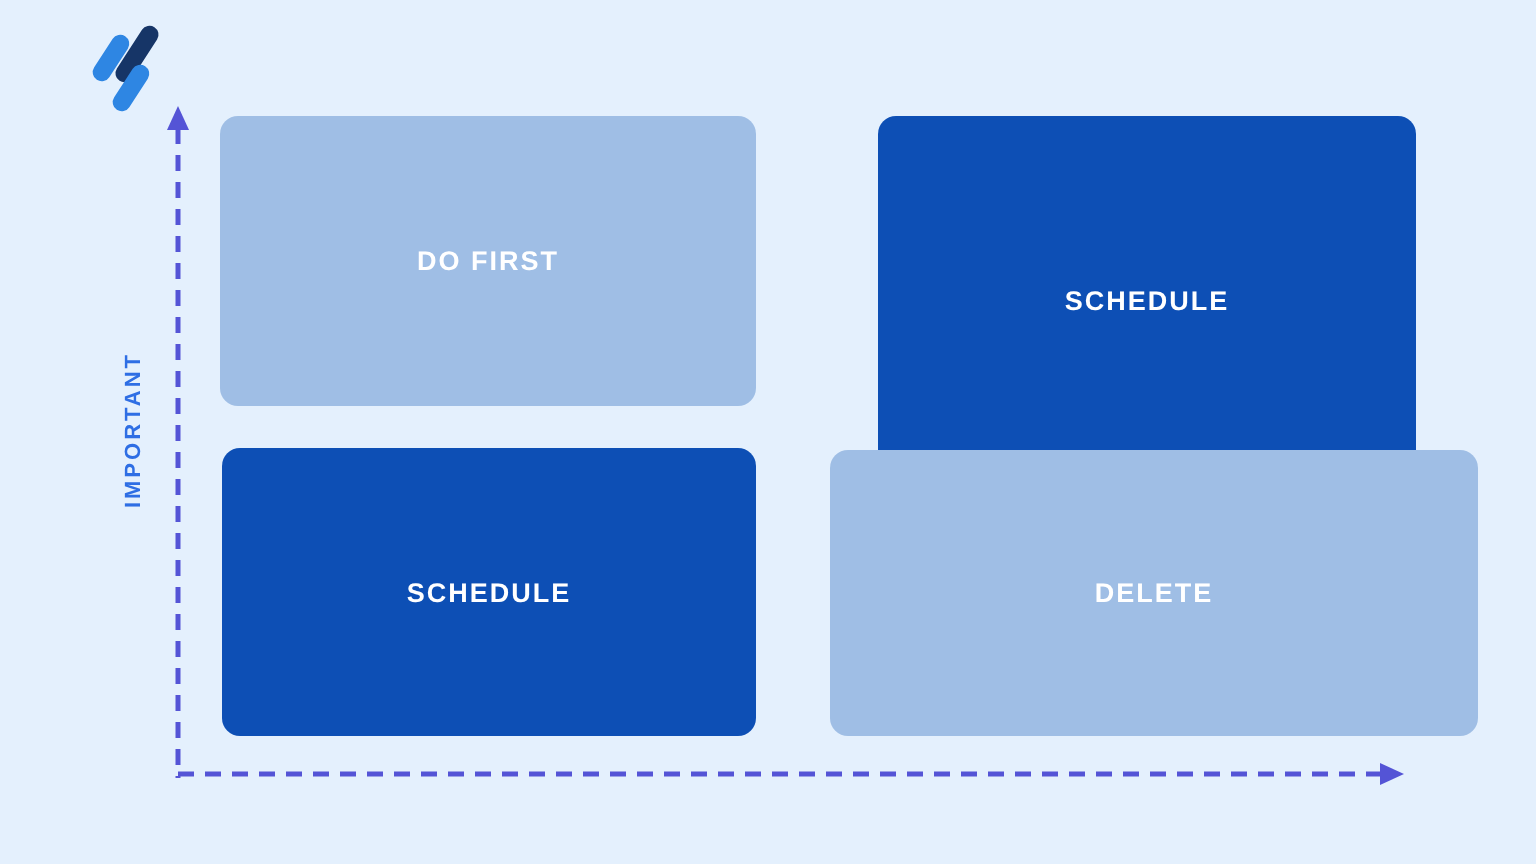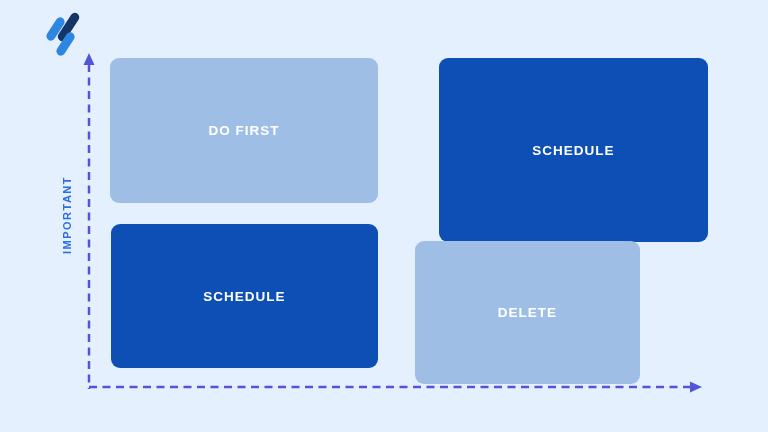--- a/index.html
+++ b/index.html
@@ -44,21 +44,21 @@
   }
   .quadrant .q-label{
     color:var(--quadrant-text,#ffffff);
     font-size:13.5px;font-weight:700;letter-spacing:1px;
   }
   .tone-light{background:var(--quadrant-light,#9fbee5);}
   .tone-dark{background:var(--quadrant-dark,#0d4fb5);}
   .q-do-first{left:110px;top:58px;width:268px;height:145px;}
   .q-schedule{left:415px;top:58px;width:269px;height:184px;margin-left:24px;}
   .q-delegate{left:111px;top:224px;width:267px;height:144px;}
-  .q-delete{left:415px;top:241px;width:225px;height:143px;}
+  .q-delete{left:415px;top:225px;width:324px;height:143px;}
 </style>
 </head>
 <body>
 
 <div class="canvas">
 
   <div class="logo">
     <span class="bar bar-a"></span>
     <span class="bar bar-b"></span>
     <span class="bar bar-c"></span>

